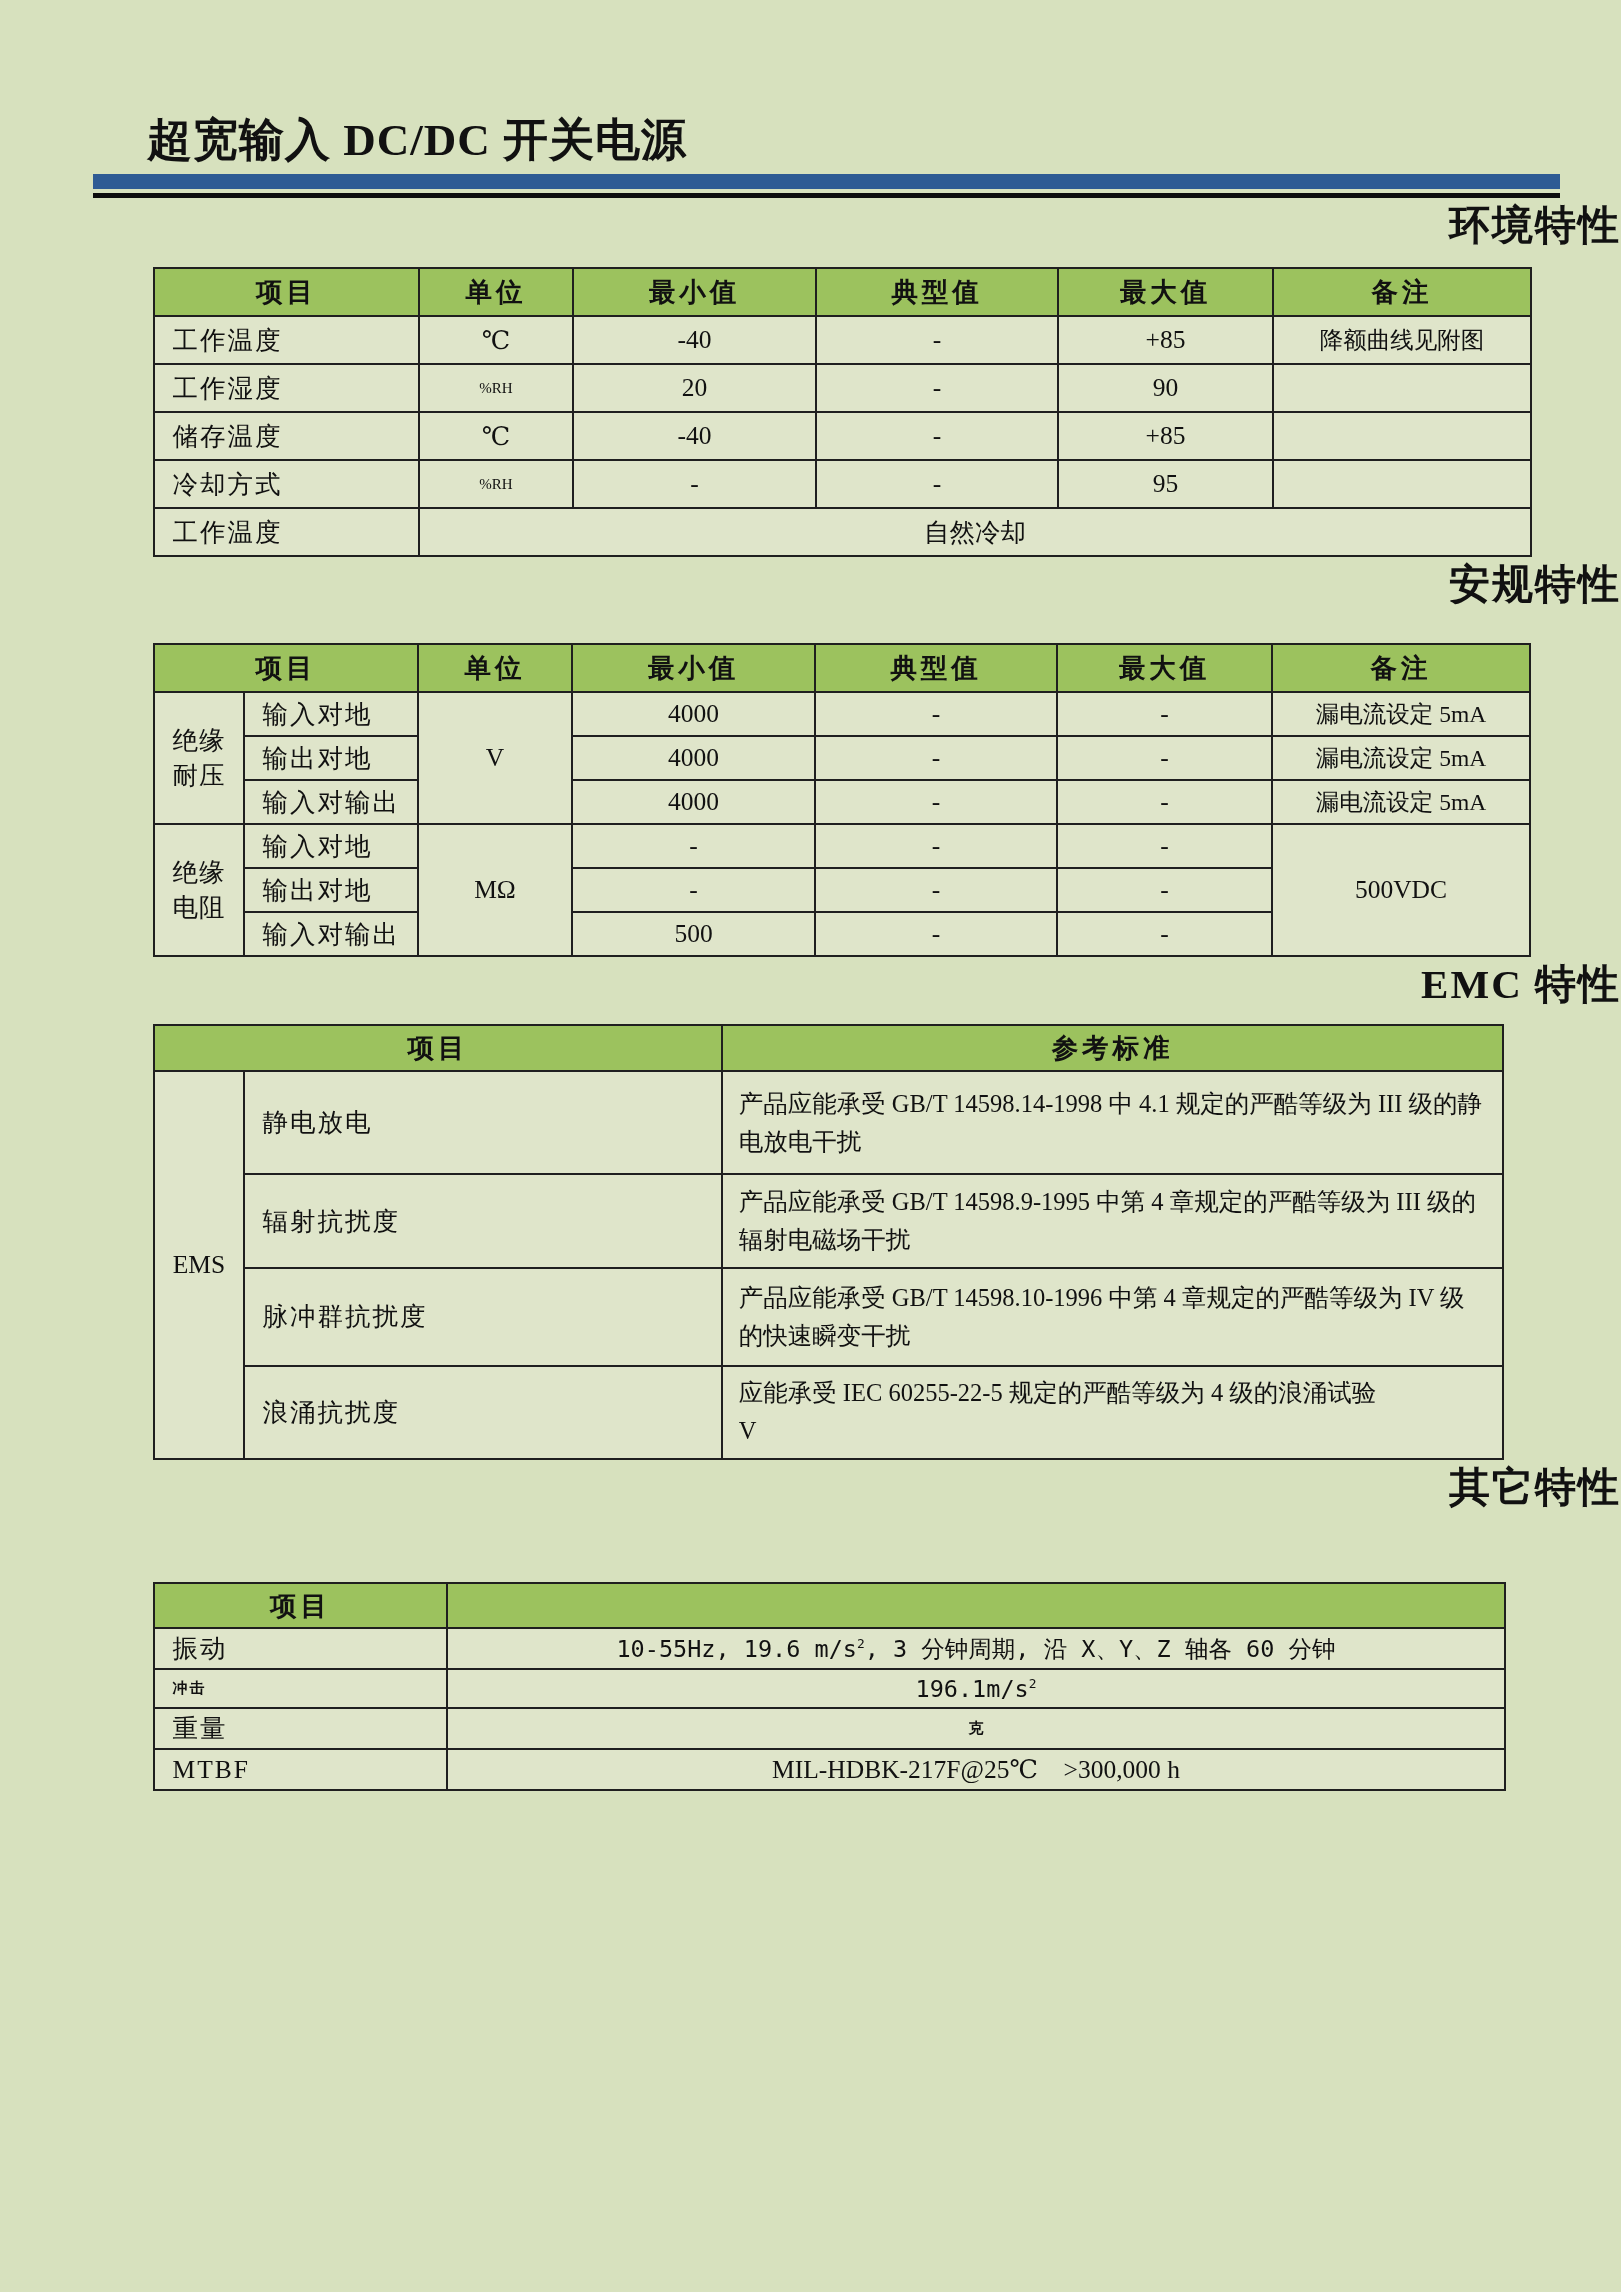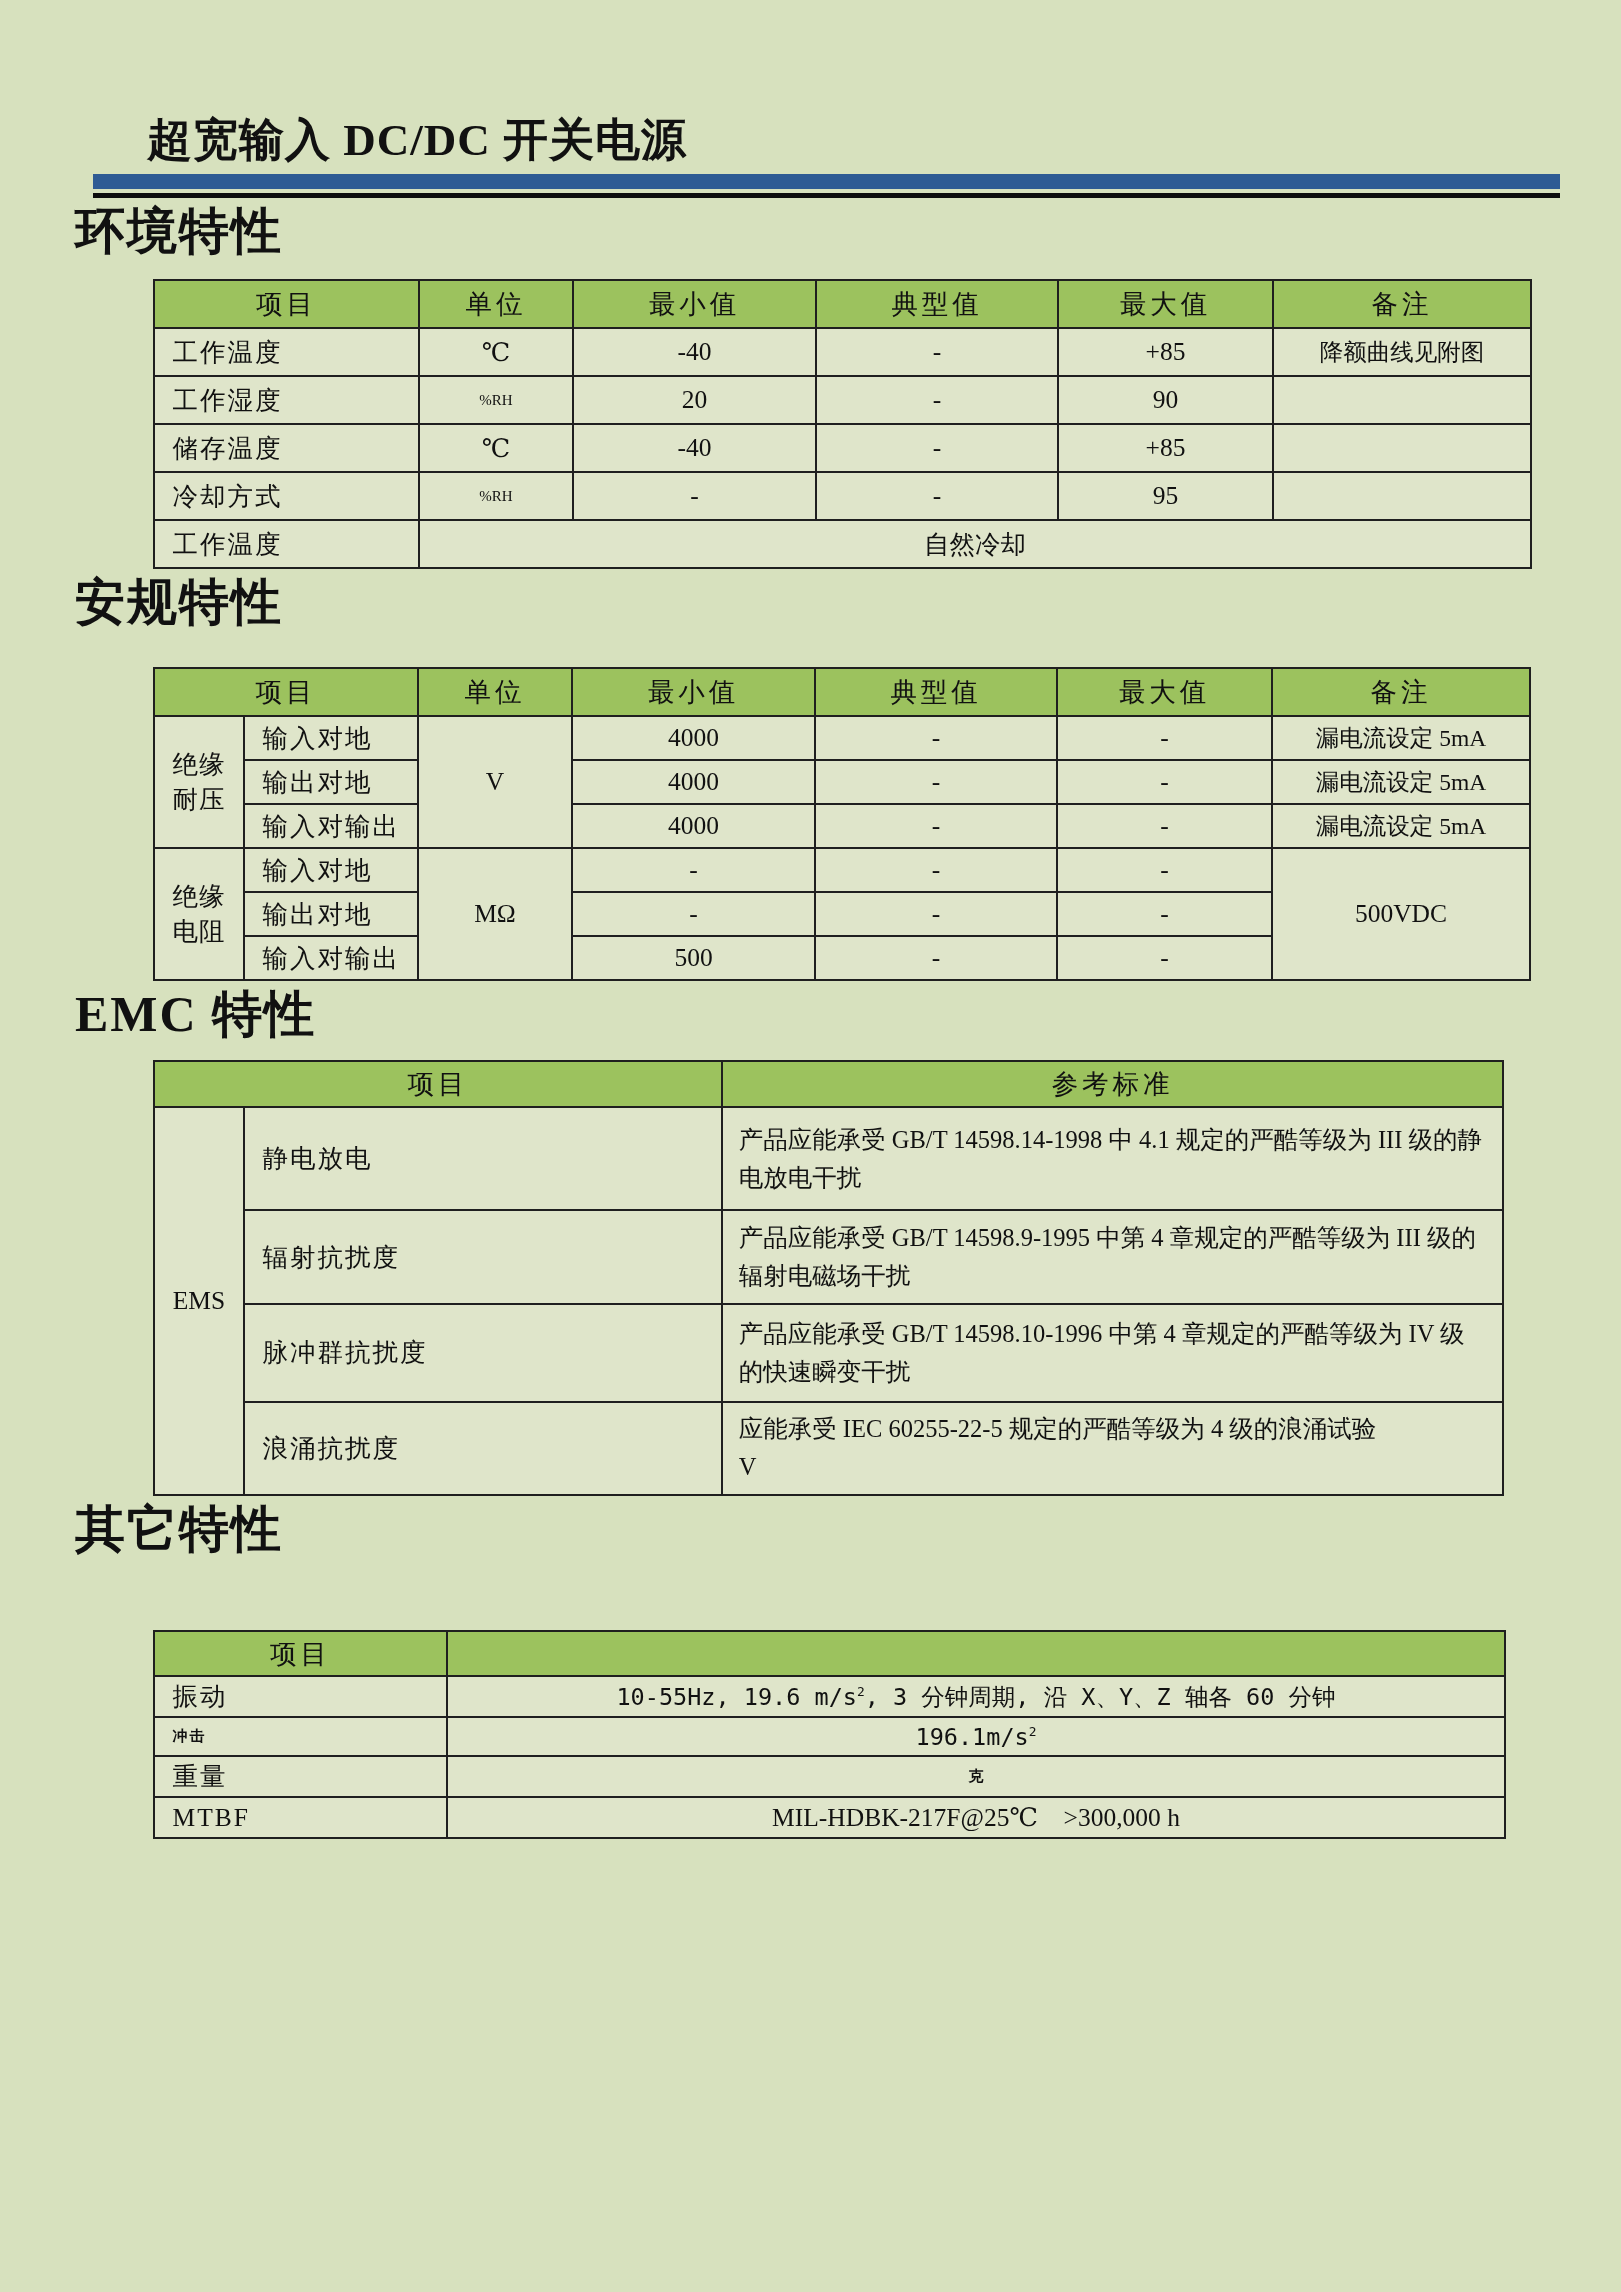--- a/index.html
+++ b/index.html
@@ -11,22 +11,22 @@
     overflow:hidden;
   }
   .doc{position:relative;width:1621px;height:2293px;}
   .page-title{
     margin:110px 0 0 147px;
     font-size:45px;font-weight:bold;letter-spacing:1px;
   }
   .accent-bar{margin:3.9px 61px 0 93px;height:14.7px;background:#2e5b94;}
   .divider-line{margin:4.9px 61px 0 93px;height:4.9px;background:#0d0d0d;}
   h2.section-heading{
-    margin:0 0 0 75px;
-    font-size:50px;font-weight:bold;letter-spacing:2px;
+    margin:0 0 0 116px;
+    font-size:41px;font-weight:bold;letter-spacing:2px;text-align:right;
   }
   .h-env{margin-top:98px;}
   .h-safety{margin-top:93px;}
   .h-emc{margin-top:76px;}
   .h-other{margin-top:64px;}
 
   table{
     border-collapse:collapse;table-layout:fixed;
     margin-left:153px;
     font-size:25.5px;
@@ -42,21 +42,21 @@
   th,td{
     border:2px solid #1f1f1f;
     background:#dfe5ca;
     padding:2px 5.9px;
     text-align:center;
     vertical-align:middle;
     overflow:hidden;
   }
   th{
     background:#9cc25e;
-    font-weight:normal;
+    font-weight:bold;
     font-size:26.5px;
     letter-spacing:3.9px;
   }
   .t-env th{height:42px;}
   .t-env td{height:42px;}
   .t-safety th{height:42px;}
   .t-safety td{height:38px;}
   .t-emc th{height:40px;}
   .t-other th{height:39px;}
   .t-other td{height:33px;margin-left:13px;}

